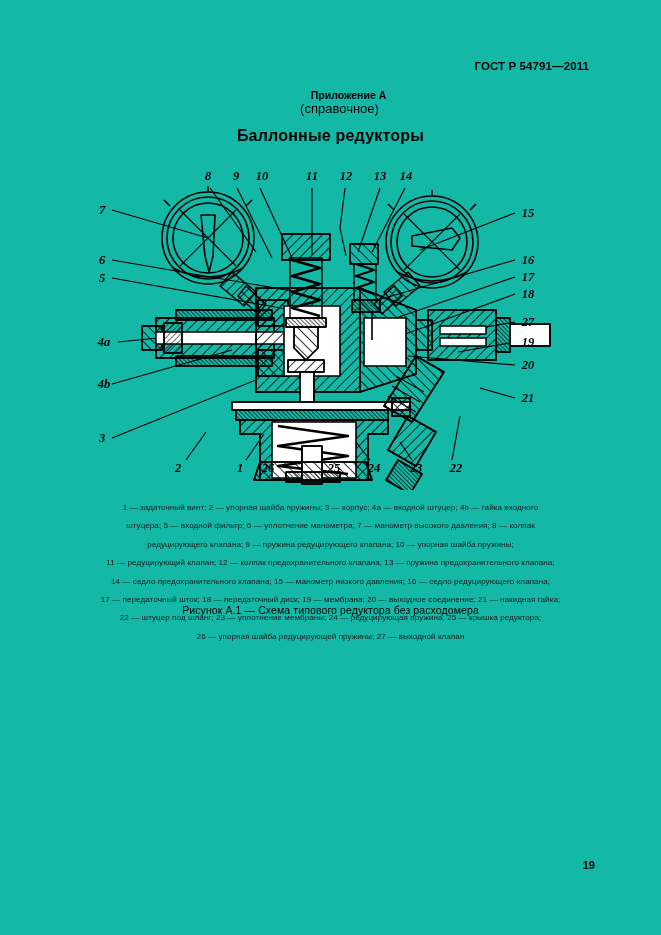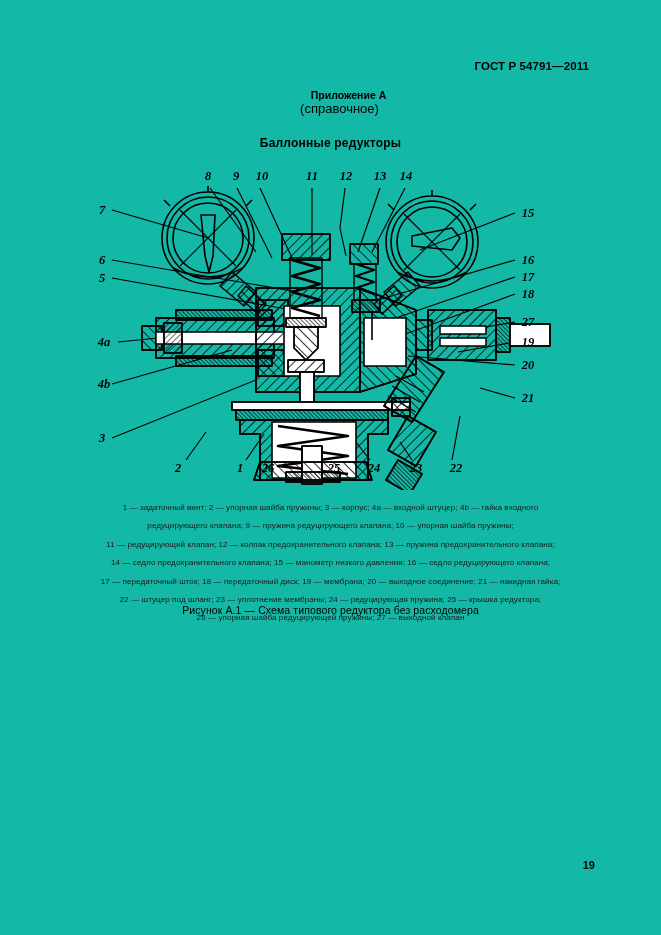--- a/index.html
+++ b/index.html
@@ -49,25 +49,25 @@
     padding-left: 36px;
   }
   .annex-sub {
     font-size: 13px;
     font-weight: normal;
     line-height: 14px;
     margin-left: 18px;
   }
   .section-title {
     position: absolute;
-    top: 136px;
+    top: 127px;
     left: 0;
     right: 0;
     text-align: center;
-    font-size: 12px;
+    font-size: 16px;
     font-weight: bold;
     letter-spacing: .2px;
   }
 
   
   .figure {
     position: absolute;
     top: 160px;
     left: 60px;
     width: 545px;
@@ -359,20 +359,21 @@
         <text x="274" y="312">25</text>
         <text x="314" y="312">24</text>
         <text x="356" y="312">23</text>
         <text x="396" y="312">22</text>
       </g>
     </svg>
   </div>
 
   <div class="legend">
     <p>1 — задаточный винт; 2 — упорная шайба пружины; 3 — корпус; 4a — входной штуцер; 4b — гайка входного</p>
+    <p>штуцера; 5 — входной фильтр; 6 — уплотнение манометра; 7 — манометр высокого давления; 8 — колпак</p>
     <p>редуцирующего клапана; 9 — пружина редуцирующего клапана; 10 — упорная шайба пружины;</p>
     <p>11 — редуцирующий клапан; 12 — колпак предохранительного клапана; 13 — пружина предохранительного клапана;</p>
     <p>14 — седло предохранительного клапана; 15 — манометр низкого давления; 16 — седло редуцирующего клапана;</p>
     <p>17 — передаточный шток; 18 — передаточный диск; 19 — мембрана; 20 — выходное соединение; 21 — накидная гайка;</p>
     <p>22 — штуцер под шланг; 23 — уплотнение мембраны; 24 — редуцирующая пружина; 25 — крышка редуктора;</p>
     <p>26 — упорная шайба редуцирующей пружины; 27 — выходной клапан</p>
   </div>
 
   <div class="fig-caption">Рисунок А.1 — Схема типового редуктора без расходомера</div>
 

